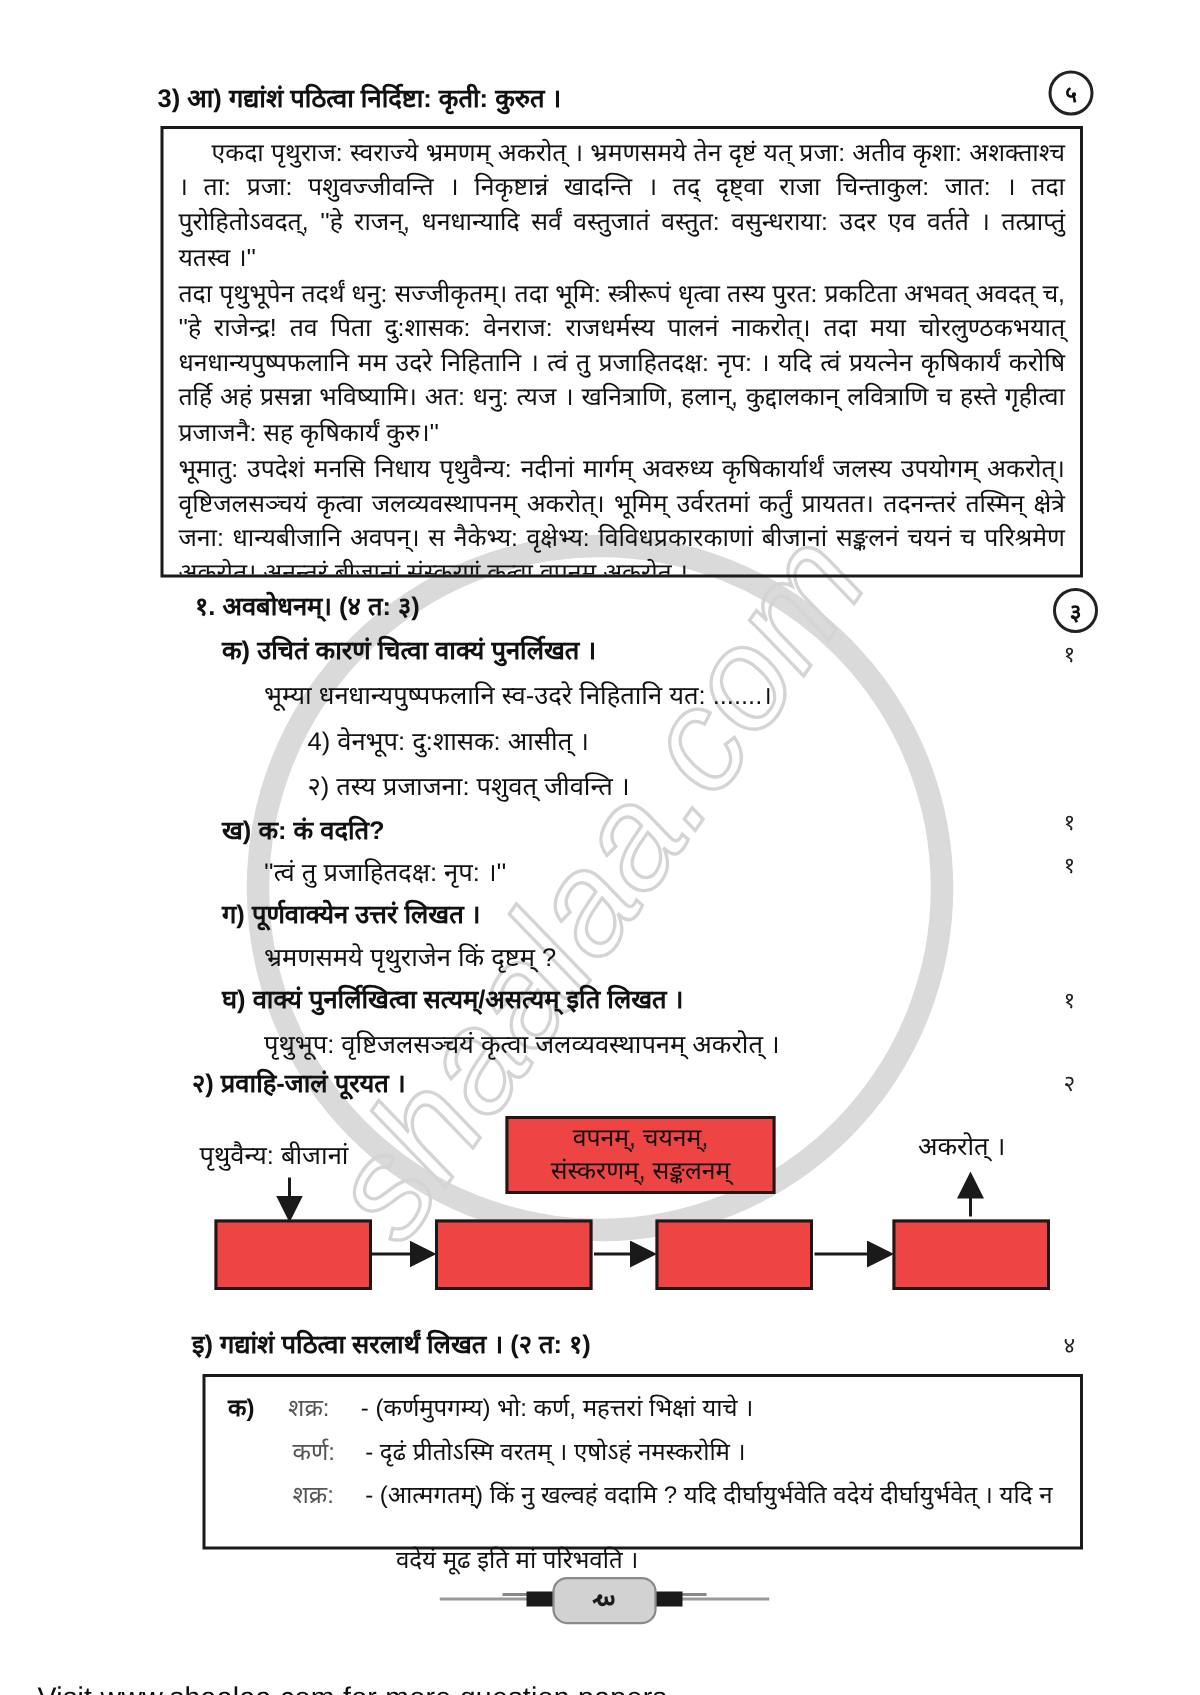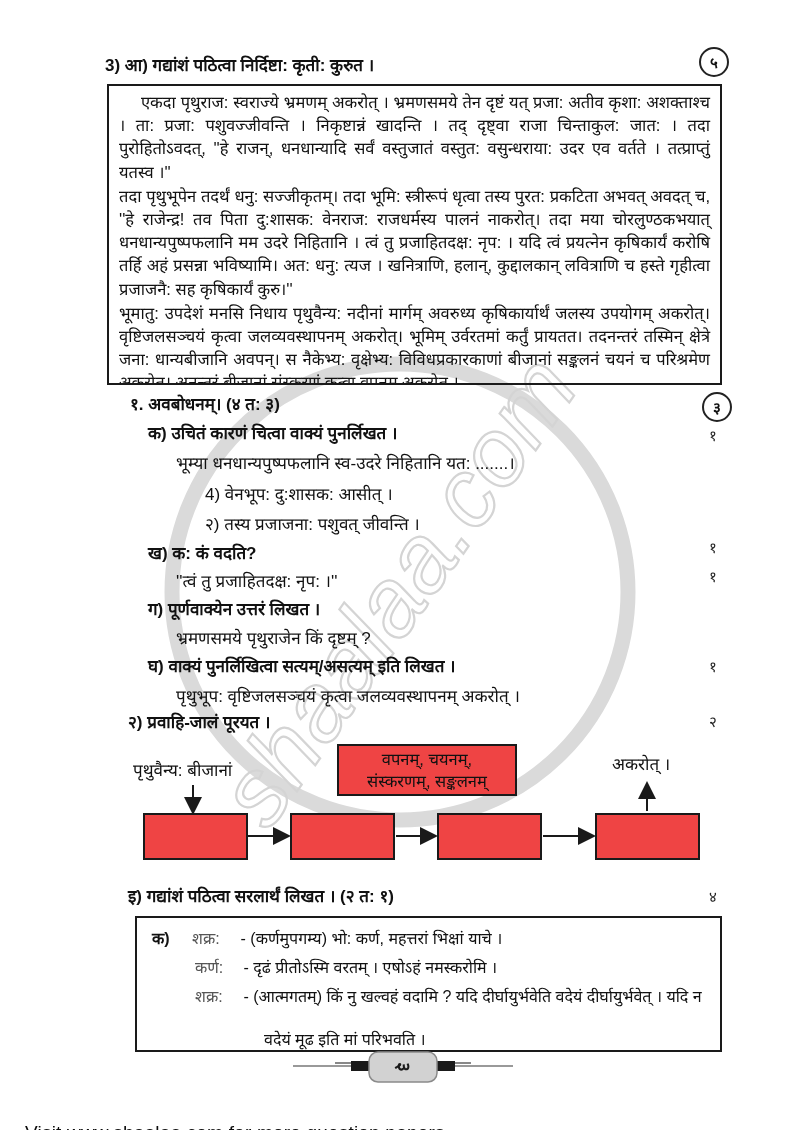--- a/index.html
+++ b/index.html
@@ -28,21 +28,21 @@
   .passage-box p.first{text-indent:22px;}
   .flow-box{
     position:absolute;border:2px solid #1a1a1a;box-sizing:border-box;background:#ef4444;
   }
   .flow-center{
     left:337px;top:744px;width:180px;height:52px;display:flex;flex-direction:column;
     align-items:center;justify-content:center;font-size:16.5px;line-height:1.35;
   }
   .empty-box{width:105px;height:47px;top:813px;}
   .dialog-box{
-    position:absolute;left:135px;top:916px;width:587px;height:136px;
+    position:absolute;left:135px;top:916px;width:587px;height:117px;
     border:2px solid #1a1a1a;box-sizing:border-box;
   }
   .dlg-row{position:absolute;font-size:16px;white-space:nowrap;}
   .dlg-speaker{color:#555;display:inline-block;min-width:44px;}
   .footer-text{
     position:absolute;left:25px;top:1090px;font-size:19px;color:#0d0d0d;letter-spacing:.2px;margin-top:32px;
   }
 </style>
 </head>
 <body>

